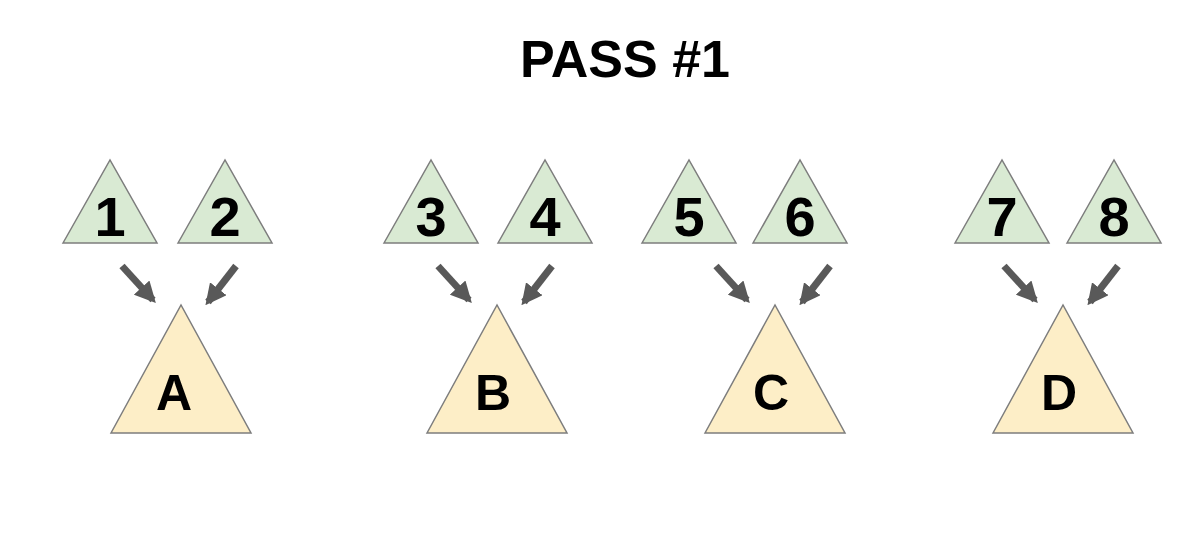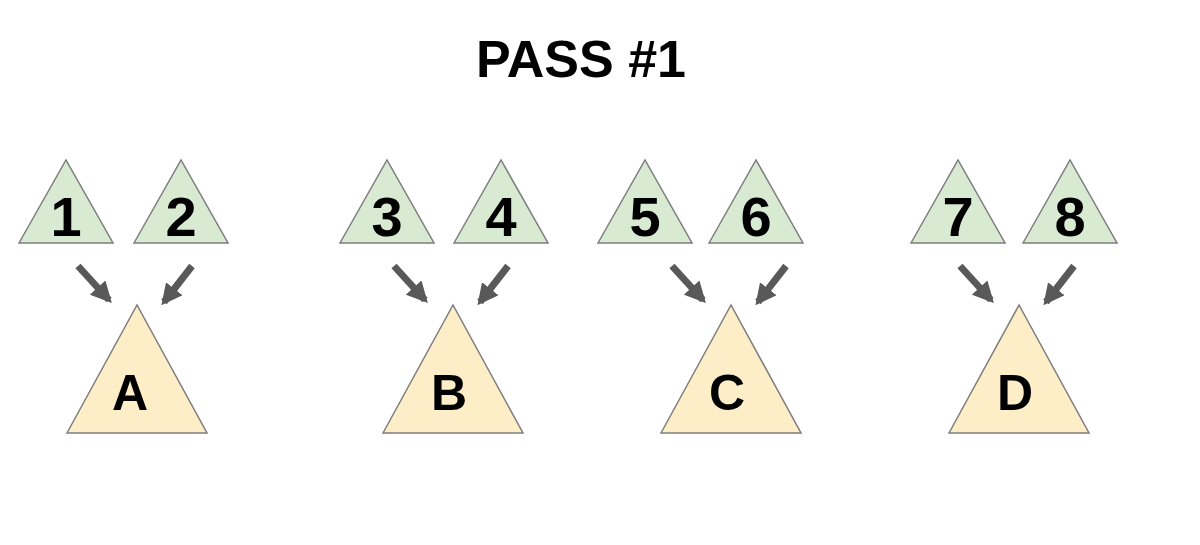--- a/index.html
+++ b/index.html
@@ -1,18 +1,18 @@
 <!DOCTYPE html>
 <html><head>
 <meta charset="utf-8">
 <style>
   html,body{margin:0;padding:0;background:#ffffff;}
   body{width:1200px;height:545px;overflow:hidden;}
   .canvas{position:relative;width:982px;height:545px;background:#ffffff;
-          font-family:"Liberation Sans",sans-serif;}
+          font-family:"Liberation Sans",sans-serif;margin-left:44px;}
   .title{position:absolute;top:33px;left:581px;transform:translateX(-50%);
          font-size:52px;font-weight:bold;line-height:1;color:#000;
          white-space:nowrap;letter-spacing:0px;}
   svg.diagram{position:absolute;left:0;top:0;width:1200px;height:545px;}
   svg.diagram text{font-family:"Liberation Sans",sans-serif;font-weight:bold;
          fill:#000000;text-anchor:middle;}
   text.num{font-size:56px;}
   text.letter{font-size:50px;}
   polygon.tri{stroke-width:1.5px;}
   line.arrow{stroke-width:7px;stroke-linecap:butt;}

